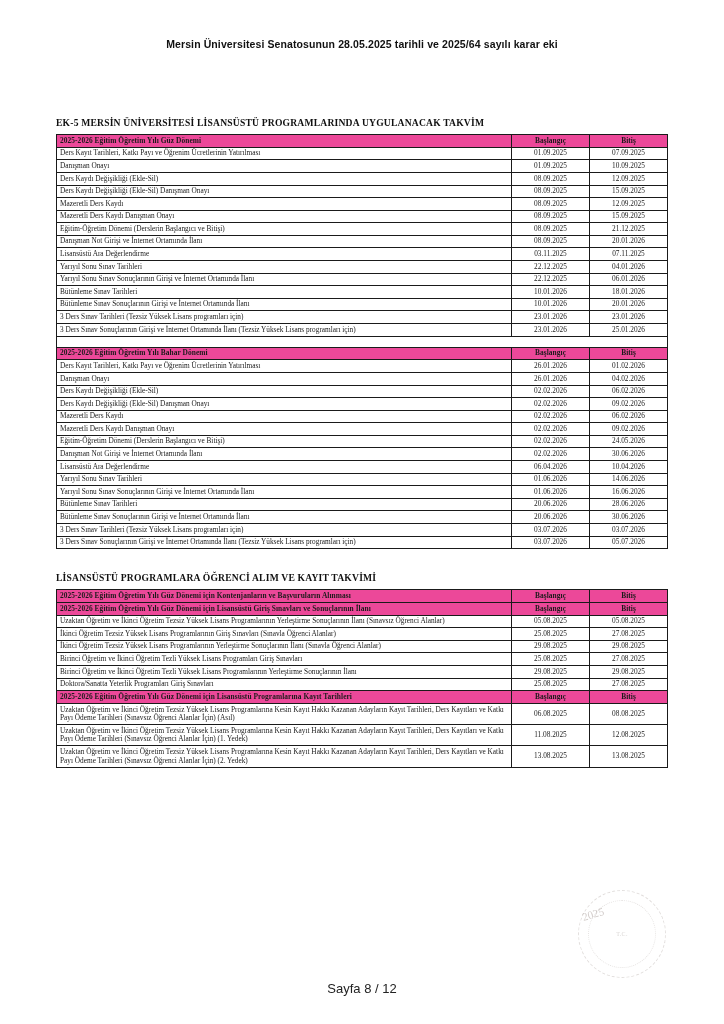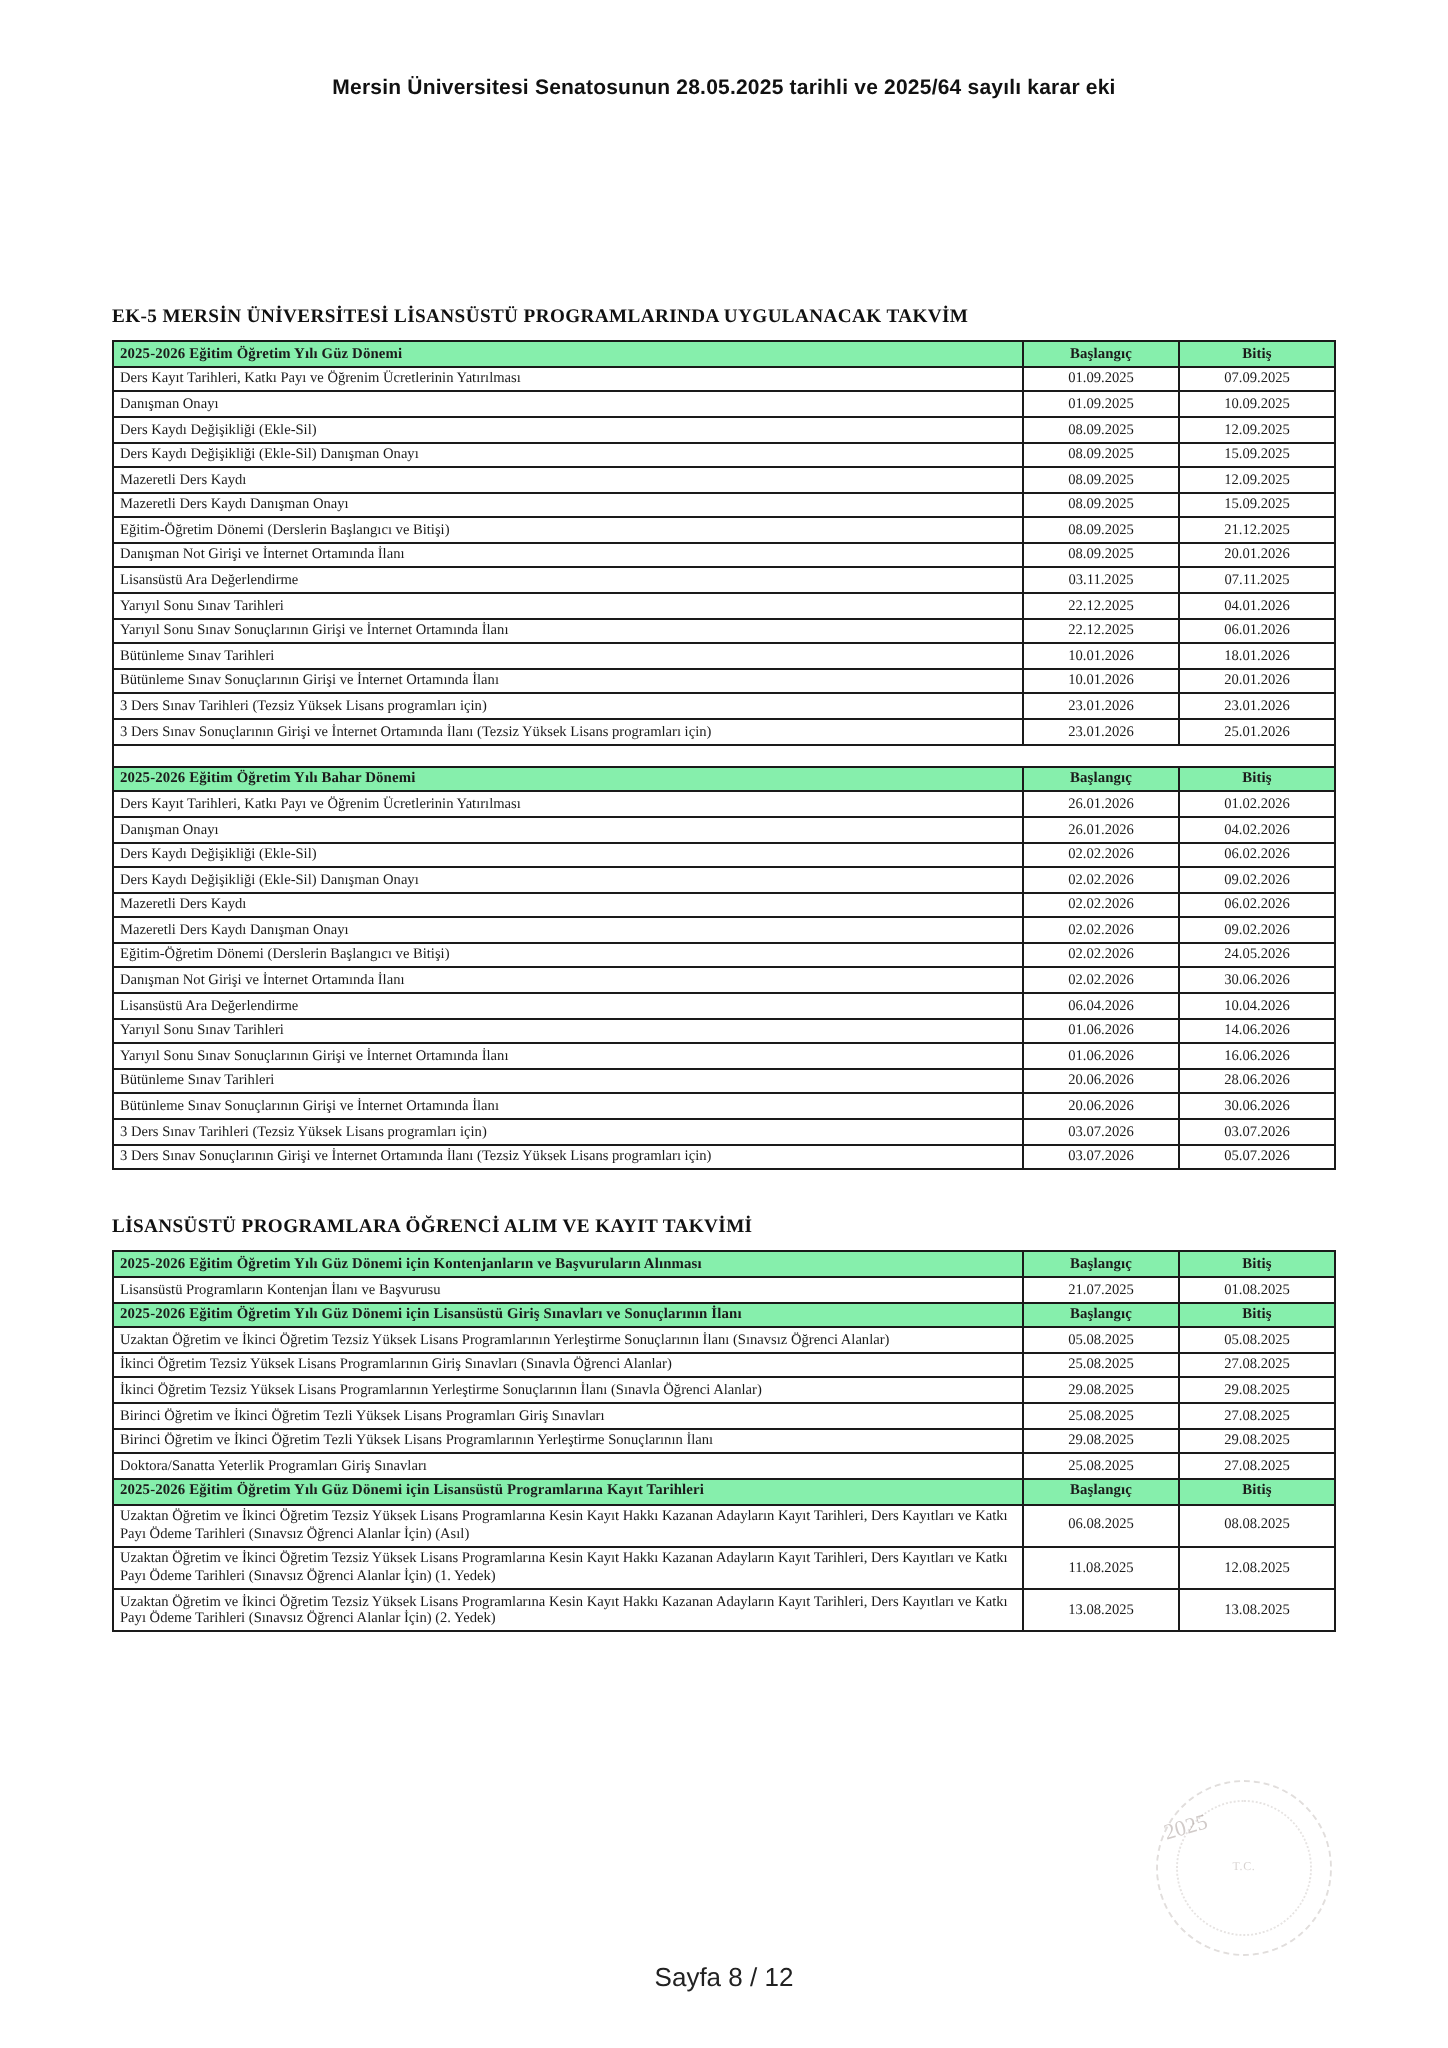--- a/index.html
+++ b/index.html
@@ -31,21 +31,21 @@
     padding-top: 38px;
     color: #111;
   }
   .section-title {
     font-family: "Liberation Serif", serif;
     font-weight: bold;
     font-size: 9.6px;
     letter-spacing: 0.02em;
     color: #111;
   }
-  .title-1 { margin-top: 103px; }
+  .title-1 { margin-top: 67px; }
   .title-2 { margin-top: 23px; }
 
   table.cal {
     width: 100%;
     border-collapse: collapse;
     margin-top: 6px;
     table-layout: fixed;
   }
   table.cal td {
     border: 0.7px solid #1a1a1a;
@@ -56,21 +56,21 @@
     font-family: "Liberation Serif", serif;
   }
   td.c-label { width: auto; }
   td.c-date {
     width: 78px;
     text-align: center;
     white-space: nowrap;
   }
   tr.head td {
     font-weight: bold;
-    background: #86efac;
+    background: #ec4899;
     font-size: 7.4px;
     letter-spacing: 0.01em;
   }
   tr.head td.c-date { text-align: center; }
   .spacer-row td {
     border: none;
     height: 7px;
     padding: 0;
   }
   .tall td { padding-top: 2.4px; padding-bottom: 2.4px; }
@@ -317,25 +317,20 @@
         <col>
         <col style="width:78px">
         <col style="width:78px">
       </colgroup>
     <tbody>
       <tr class="head">
         <td class="c-label">2025-2026 Eğitim Öğretim Yılı Güz Dönemi için Kontenjanların ve Başvuruların Alınması</td>
         <td class="c-date">Başlangıç</td>
         <td class="c-date">Bitiş</td>
       </tr>
-      <tr>
-        <td class="c-label">Lisansüstü Programların Kontenjan İlanı ve Başvurusu</td>
-        <td class="c-date">21.07.2025</td>
-        <td class="c-date">01.08.2025</td>
-      </tr>
 
       <tr class="head">
         <td class="c-label">2025-2026 Eğitim Öğretim Yılı Güz Dönemi için Lisansüstü Giriş Sınavları ve Sonuçlarının İlanı</td>
         <td class="c-date">Başlangıç</td>
         <td class="c-date">Bitiş</td>
       </tr>
       <tr class="tall">
         <td class="c-label">Uzaktan Öğretim ve İkinci Öğretim Tezsiz Yüksek Lisans Programlarının Yerleştirme Sonuçlarının İlanı (Sınavsız Öğrenci Alanlar)</td>
         <td class="c-date">05.08.2025</td>
         <td class="c-date">05.08.2025</td>

